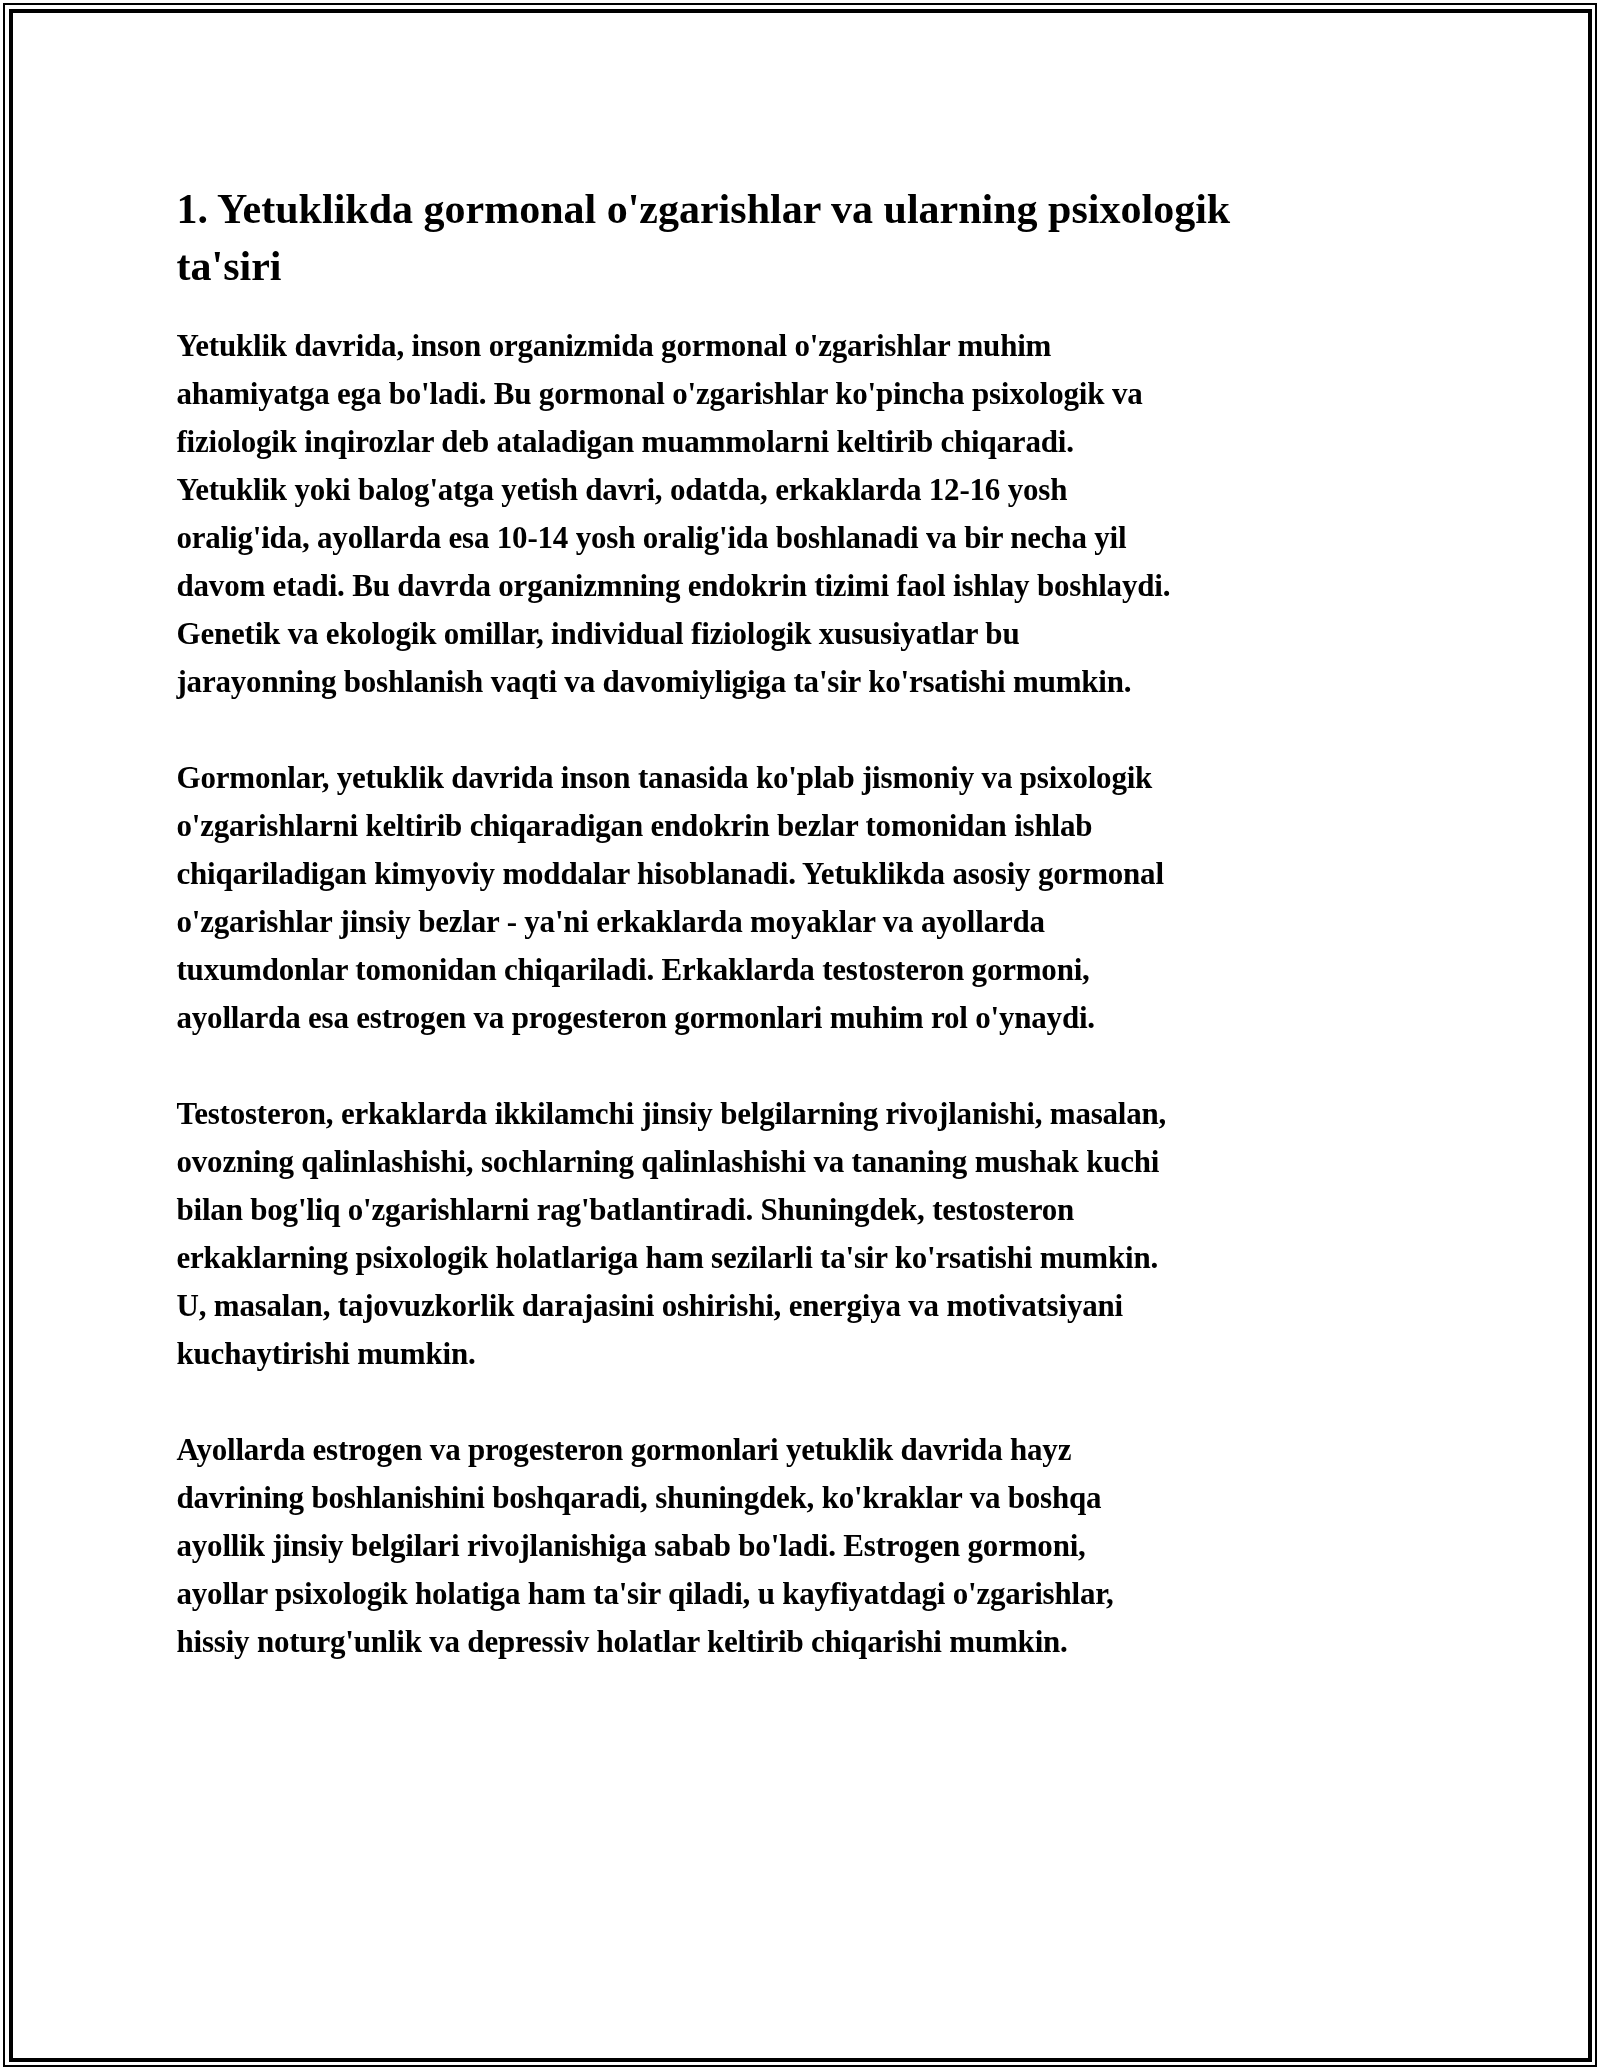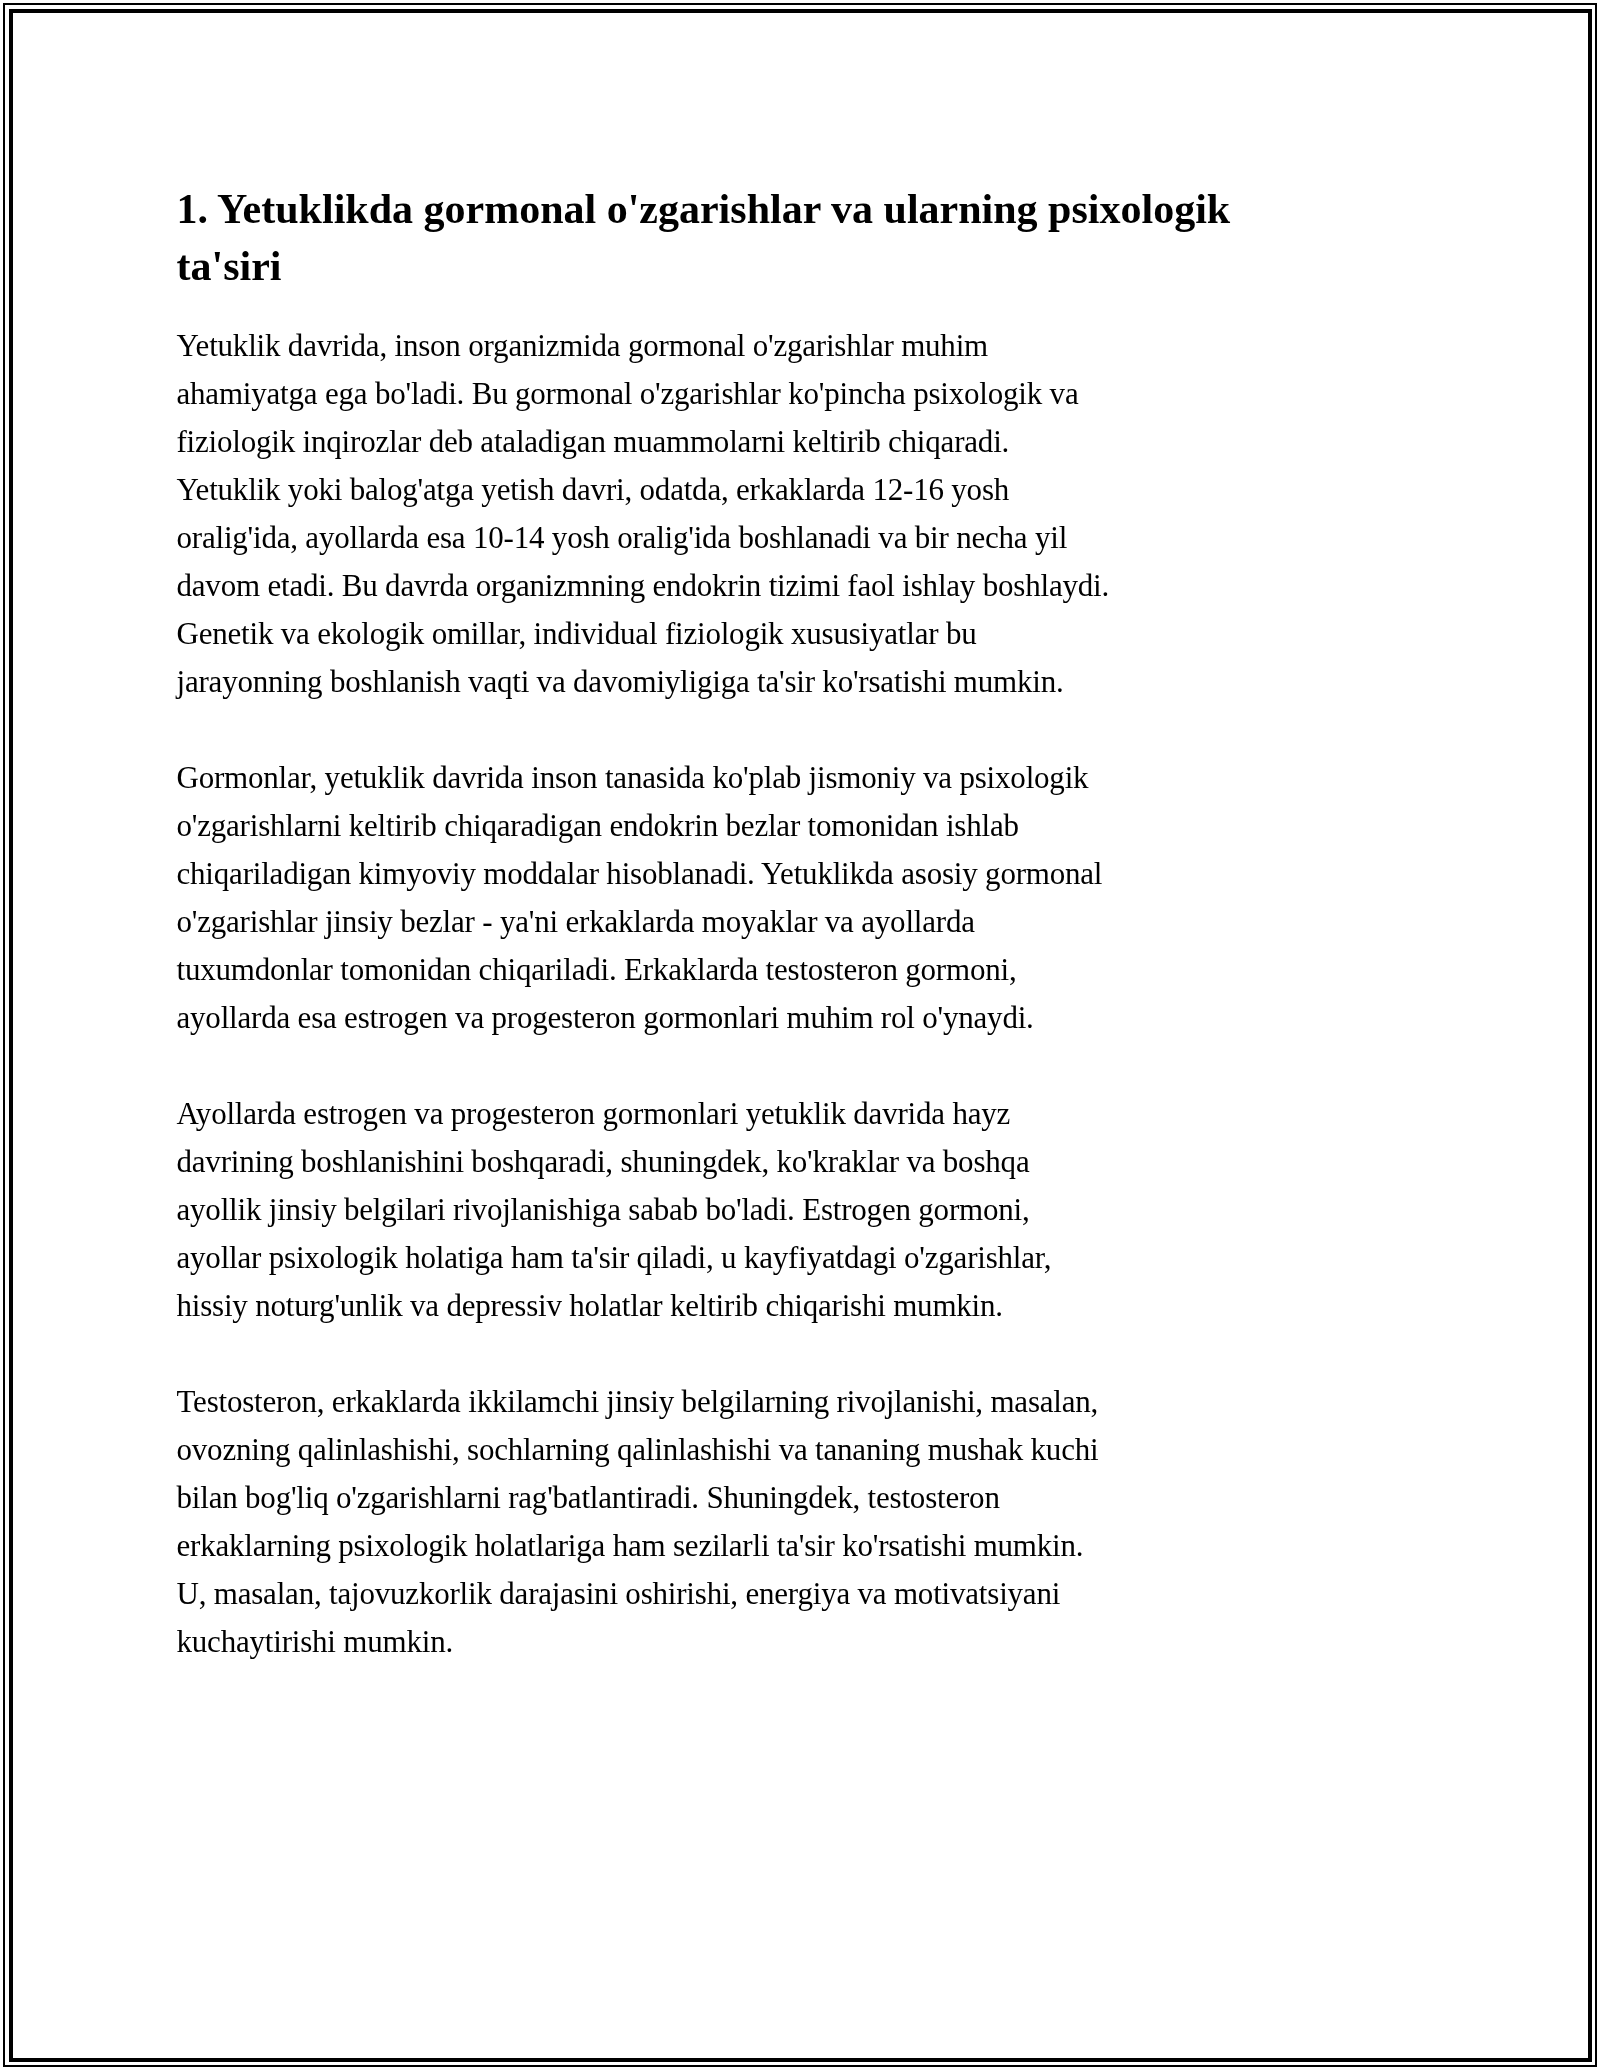--- a/index.html
+++ b/index.html
@@ -34,21 +34,21 @@
     font-size: 42px;
     line-height: 57px;
     font-weight: bold;
     white-space: pre;
     color: #000000;
   }
   p.para {
     margin: 16px 0 48px 0;
     font-size: 31px;
     line-height: 48px;
-    font-weight: normal;
+    font-weight: bold;
     white-space: pre;
     letter-spacing: -0.2px;
     color: #000000;
   }
 </style>
 </head>
 <body>
 
 <div class="frame-outer">
   <div class="frame-inner">
@@ -62,26 +62,26 @@
 oralig'ida, ayollarda esa 10-14 yosh oralig'ida boshlanadi va bir necha yil
 davom etadi. Bu davrda organizmning endokrin tizimi faol ishlay boshlaydi.
 Genetik va ekologik omillar, individual fiziologik xususiyatlar bu
 jarayonning boshlanish vaqti va davomiyligiga ta'sir ko'rsatishi mumkin.</p>
       <p class="para">Gormonlar, yetuklik davrida inson tanasida ko'plab jismoniy va psixologik
 o'zgarishlarni keltirib chiqaradigan endokrin bezlar tomonidan ishlab
 chiqariladigan kimyoviy moddalar hisoblanadi. Yetuklikda asosiy gormonal
 o'zgarishlar jinsiy bezlar - ya'ni erkaklarda moyaklar va ayollarda
 tuxumdonlar tomonidan chiqariladi. Erkaklarda testosteron gormoni,
 ayollarda esa estrogen va progesteron gormonlari muhim rol o'ynaydi.</p>
-      <p class="para">Ayollarda estrogen va progesteron gormonlari yetuklik davrida hayz
-davrining boshlanishini boshqaradi, shuningdek, ko'kraklar va boshqa
-ayollik jinsiy belgilari rivojlanishiga sabab bo'ladi. Estrogen gormoni,
-ayollar psixologik holatiga ham ta'sir qiladi, u kayfiyatdagi o'zgarishlar,
-hissiy noturg'unlik va depressiv holatlar keltirib chiqarishi mumkin.</p>
       <p class="para">Testosteron, erkaklarda ikkilamchi jinsiy belgilarning rivojlanishi, masalan,
 ovozning qalinlashishi, sochlarning qalinlashishi va tananing mushak kuchi
 bilan bog'liq o'zgarishlarni rag'batlantiradi. Shuningdek, testosteron
 erkaklarning psixologik holatlariga ham sezilarli ta'sir ko'rsatishi mumkin.
 U, masalan, tajovuzkorlik darajasini oshirishi, energiya va motivatsiyani
 kuchaytirishi mumkin.</p>
+      <p class="para">Ayollarda estrogen va progesteron gormonlari yetuklik davrida hayz
+davrining boshlanishini boshqaradi, shuningdek, ko'kraklar va boshqa
+ayollik jinsiy belgilari rivojlanishiga sabab bo'ladi. Estrogen gormoni,
+ayollar psixologik holatiga ham ta'sir qiladi, u kayfiyatdagi o'zgarishlar,
+hissiy noturg'unlik va depressiv holatlar keltirib chiqarishi mumkin.</p>
     </div>
   </div>
 </div>
 
 </body></html>

